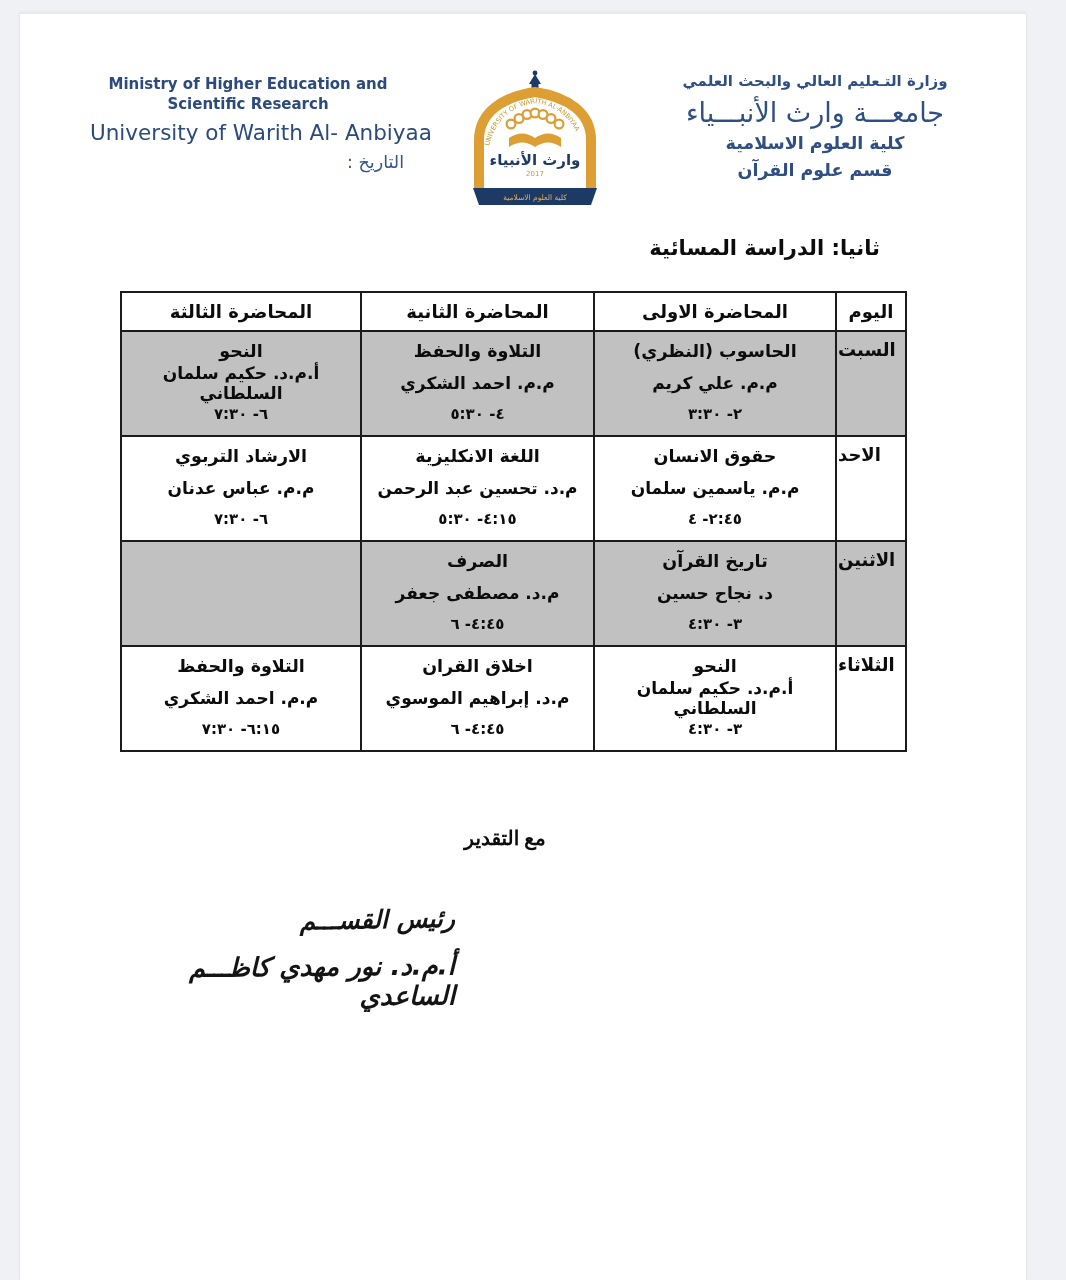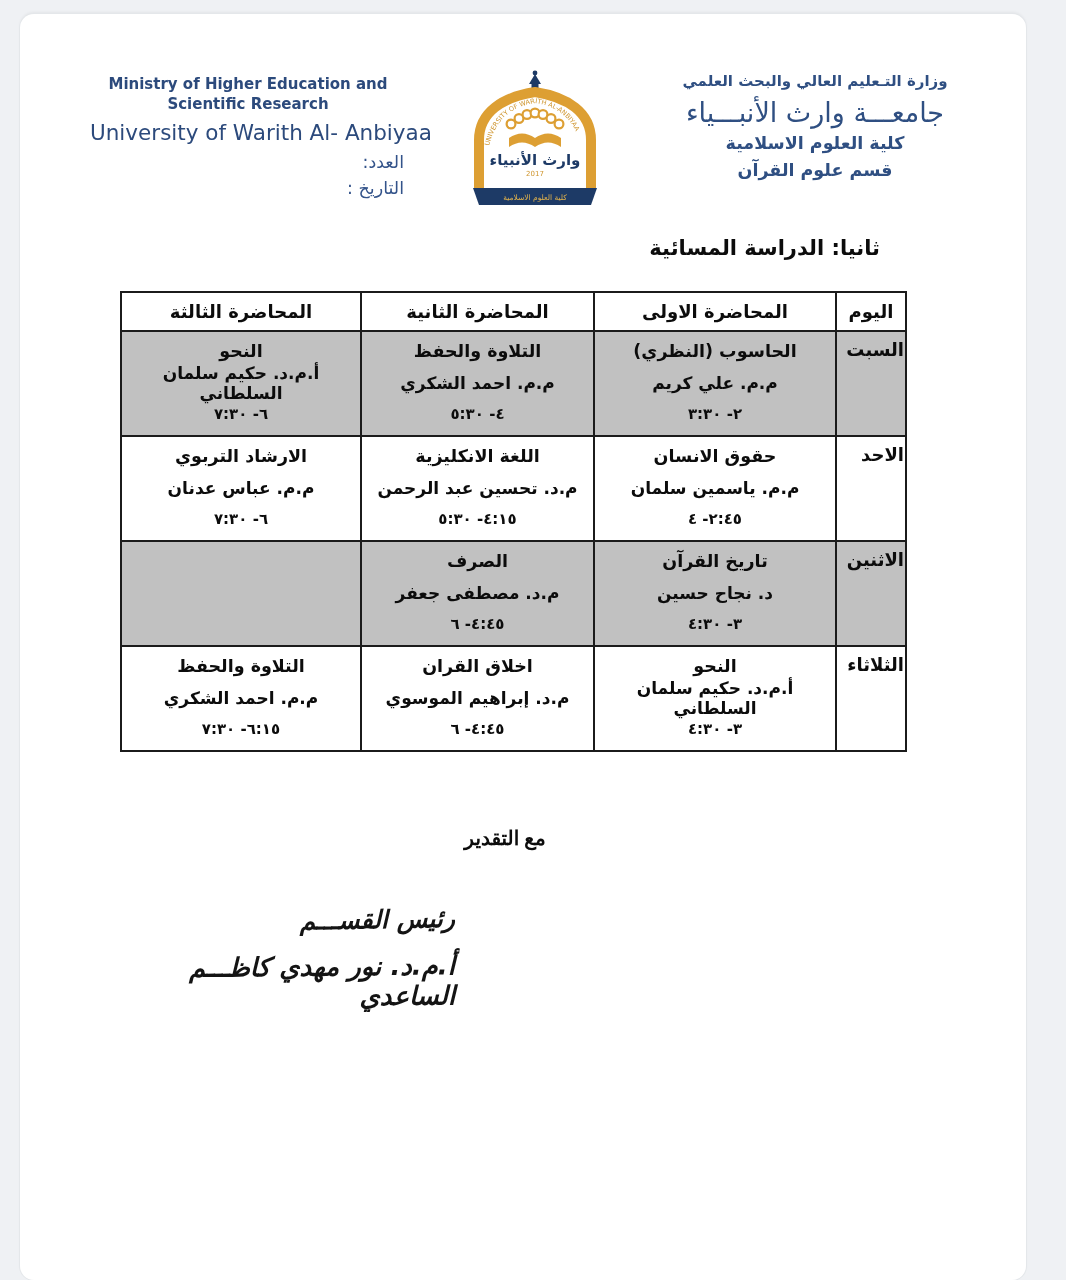--- a/index.html
+++ b/index.html
@@ -1,19 +1,19 @@
 <!DOCTYPE html>
 <html lang="ar"><head>
 <meta charset="utf-8">
 <style>
   html,body{margin:0;padding:0;}
   .screen{position:relative;width:1066px;height:1280px;background:#eff1f4;overflow:hidden;
           font-family:"DejaVu Sans",sans-serif;}
   .sheet{position:absolute;left:20px;top:14px;width:1006px;height:1266px;background:#ffffff;
-         box-shadow:0 0 0 1px #e4e7ea, 0 -2px 3px rgba(0,0,0,.05);border-radius:14px;}
+         box-shadow:0 0 0 1px #e4e7ea, 0 -2px 3px rgba(0,0,0,.05);}
 
   
   .lh-en{position:absolute;left:70px;top:60px;width:316px;text-align:center;color:#2c4a7c;}
   .en-min{font-size:15px;font-weight:600;line-height:1.35;}
   .en-univ{font-size:21.5px;font-weight:500;margin-top:5px;white-space:nowrap;}
   .doc-fields{margin-top:7px;font-size:17.5px;color:#33538a;direction:rtl;text-align:right;padding-right:2px;}
   .doc-fields > div{margin-top:6px;}
 
   .lh-logo{position:absolute;left:435px;top:56px;width:160px;height:156px;}
 
@@ -26,21 +26,21 @@
   
   .section-title{position:absolute;top:222px;right:146px;font-size:21px;font-weight:700;
                  color:#0c0c0c;direction:rtl;}
 
   
   .schedule{position:absolute;top:277px;left:100px;width:785px;border-collapse:collapse;
             direction:rtl;table-layout:fixed;}
   .schedule th,.schedule td{border:2px solid #1b1b1b;box-sizing:border-box;}
   .schedule thead th{height:39px;font-size:18px;font-weight:700;color:#0c0c0c;
                      text-align:center;background:#ffffff;}
-  .day-cell{vertical-align:top;text-align:right;font-size:18px;font-weight:700;
+  .day-cell{vertical-align:top;text-align:left;font-size:18px;font-weight:700;
             padding-top:7px;color:#0c0c0c;}
   .lec-cell{height:105px;padding:9px 4px 12px;vertical-align:top;}
   .lec-inner{display:flex;flex-direction:column;justify-content:space-between;height:100%;
              text-align:center;color:#0c0c0c;}
   .lec-subject{font-size:17.5px;font-weight:700;}
   .lec-teacher{font-size:17px;font-weight:700;}
   .lec-time{font-size:15px;font-weight:700;letter-spacing:1px;}
   tr.shaded td{background:#c1c1c1;}
 
   
@@ -55,21 +55,20 @@
 <body>
 
 <div class="screen">
   <div class="sheet">
 
     <div class="lh-en">
       <div class="en-min">Ministry of Higher Education and</div>
       <div class="en-min">Scientific Research</div>
       <div class="en-univ">University of Warith Al- Anbiyaa</div>
       <div class="doc-fields">
-        <div>العدد:</div>
         <div>التاريخ :</div>
       </div>
     </div>
 
     <div class="lh-logo">
       <svg viewBox="0 0 160 152" width="160" height="152">
 
         <circle cx="80" cy="3" r="2.4" fill="#1d3a66"></circle>
         <path d="M80 4 L86 14 L74 14 Z" fill="#1d3a66"></path>
         <rect x="76.5" y="13" width="7" height="14" fill="#1d3a66"></rect>

